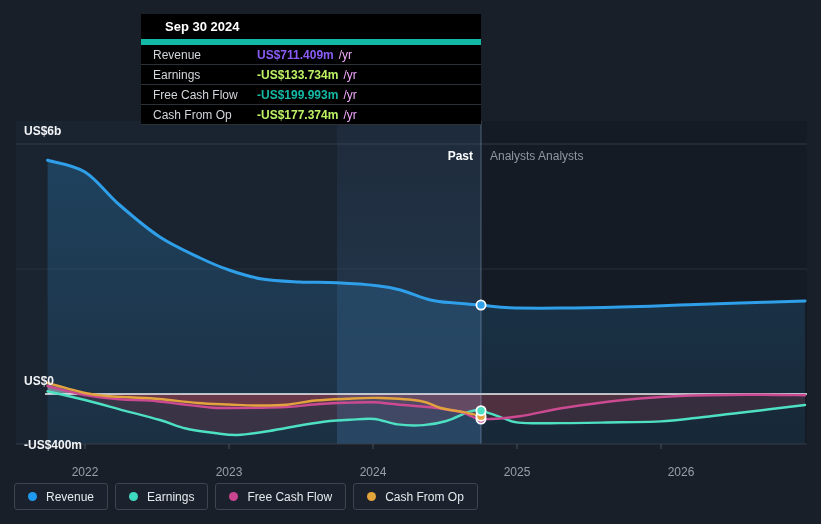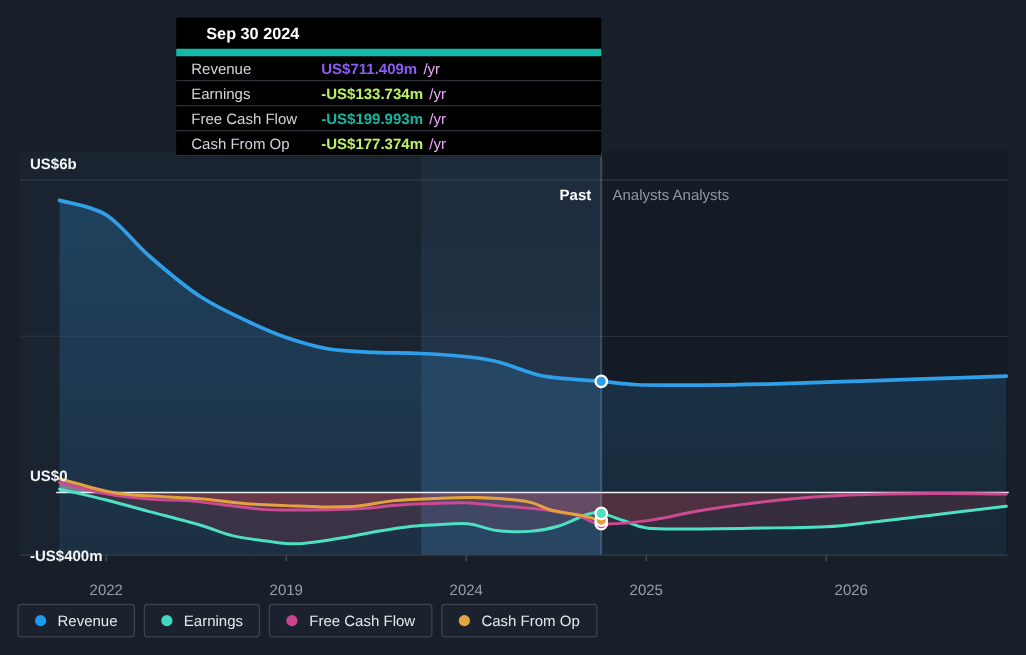--- a/index.html
+++ b/index.html
@@ -87,21 +87,21 @@
       <circle cx="481" cy="416.17175" r="4.6" fill="#e2a33e" stroke="#ffffff" stroke-width="1.8"></circle>
       <circle cx="481" cy="410.71675" r="4.6" fill="#4ee0c3" stroke="#ffffff" stroke-width="1.8"></circle>
       <circle cx="481" cy="305.073875" r="4.6" fill="#2e9fe8" stroke="#ffffff" stroke-width="1.8"></circle>
     </svg>
 
   <div class="ylab y2b">US$6b</div>
   <div class="ylab y0">US$0</div>
   <div class="ylab yneg">-US$400m</div>
 
   <div class="xlab xl0">2022</div>
-  <div class="xlab xl1">2019</div>
+  <div class="xlab xl1">2023</div>
   <div class="xlab xl2">2024</div>
   <div class="xlab xl3">2025</div>
   <div class="xlab xl4">2026</div>
 
   <div class="past-label">Past</div>
   <div class="forecast-label">Analysts Analysts</div>
 
   <div class="tooltip">
     <div class="tt-title">Sep 30 2024</div>
     <div class="tt-row">

